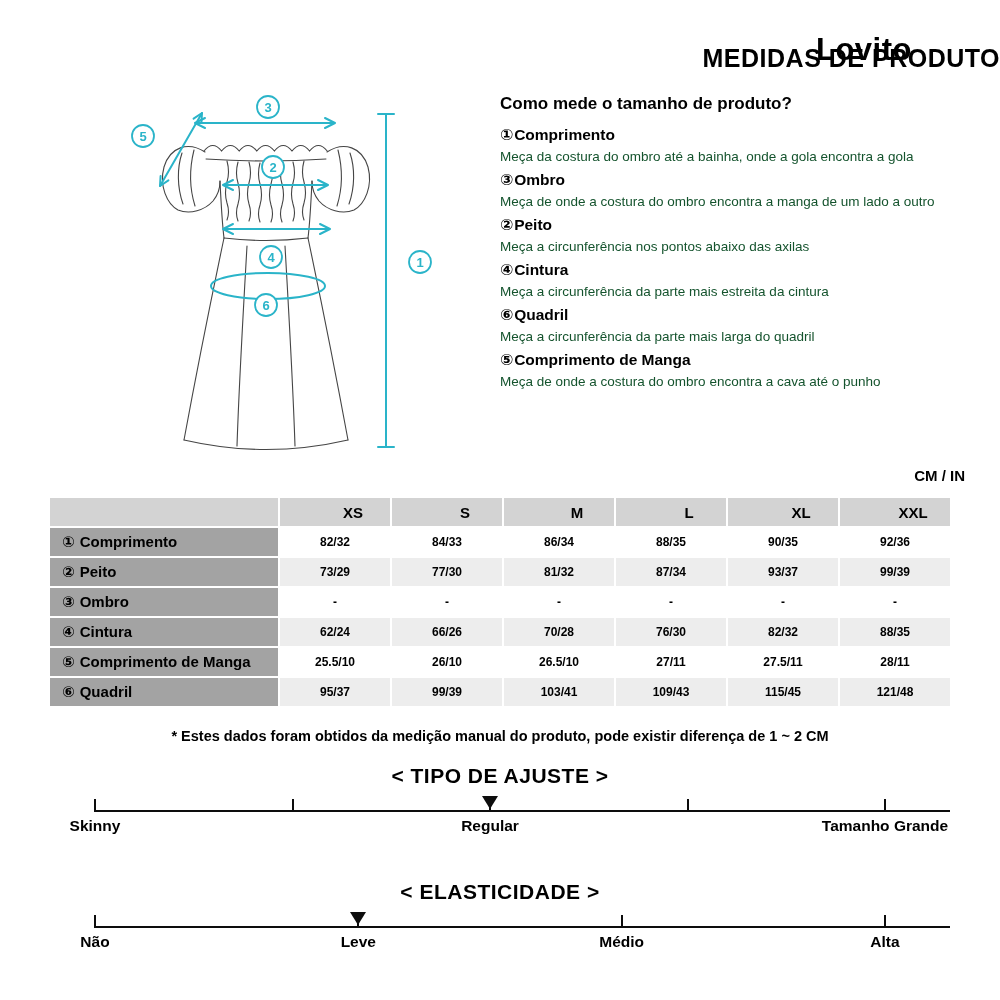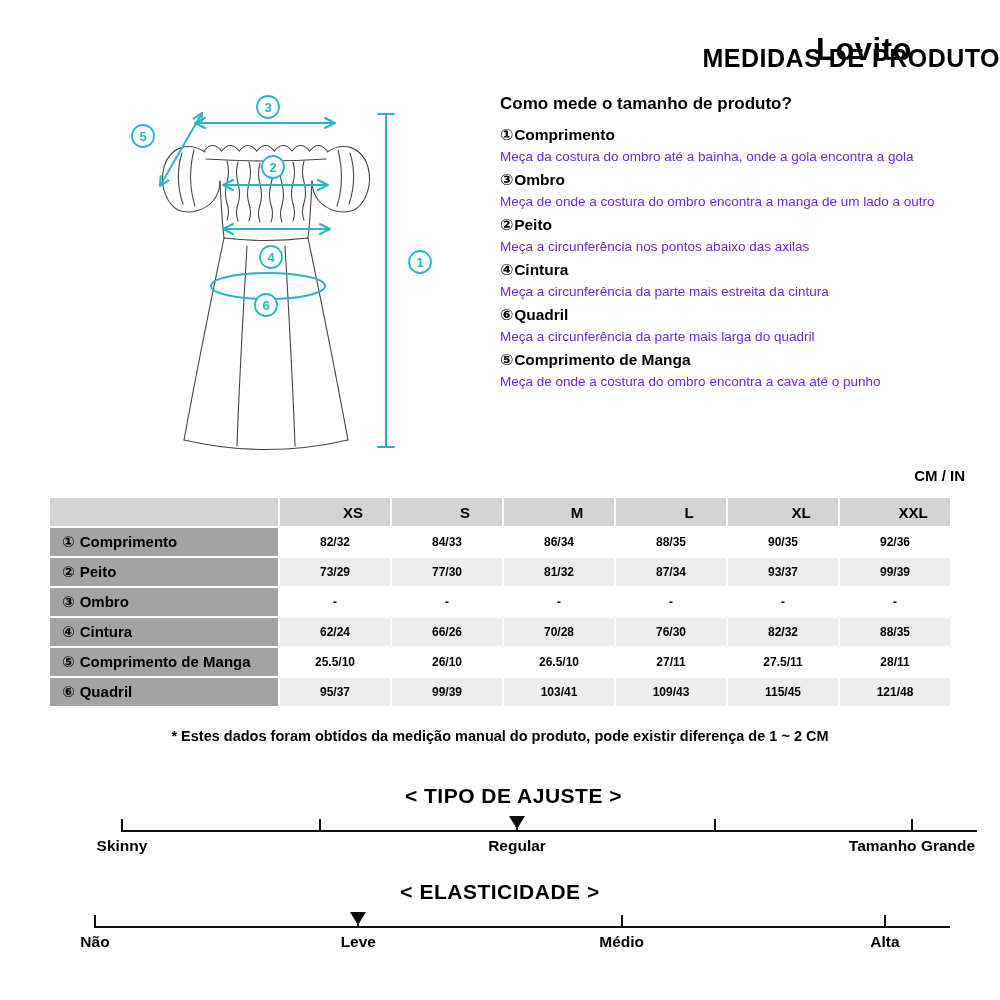--- a/index.html
+++ b/index.html
@@ -16,21 +16,21 @@
   .brand { position:absolute; right:88px; top:32px; font-size:31px; font-weight:bold; letter-spacing:0.5px; }
 
   
   .diagram { position:absolute; left:126px; top:90px; }
 
   
   .guide { position:absolute; left:500px; top:94px; width:465px; }
   .g-head { font-size:17px; font-weight:bold; margin-bottom:10px; }
   .g-label { font-size:15.5px; font-weight:bold; line-height:22px; }
   .g-label .num { margin-right:1px; }
-  .g-desc { font-size:13.5px; color:#6d28d9; line-height:21px; margin-bottom:2px; }
+  .g-desc { font-size:13.5px; color:#14532d; line-height:21px; margin-bottom:2px; }
 
   
   .unit { position:absolute; right:35px; top:467px; font-size:15px; font-weight:bold;margin-left:32px; }
 
   
   .size-table { position:absolute; left:48px; top:496px; border-collapse:separate; border-spacing:2px;
     table-layout:fixed; width:904px; }
   .size-table .c-label { width:228px; }
   .size-table .c-size { width:110px; }
   .size-table th, .size-table td { height:28px; vertical-align:middle; padding:0; }
@@ -39,21 +39,21 @@
   .size-table tbody th .num { margin-right:5px; }
   .size-table td { text-align:center; font-size:12px; font-weight:bold; background:#fff; }
   .size-table tbody tr:nth-child(even) td { background:#ededed; }
 
   
   .footnote { position:absolute; left:0; width:1000px; top:728px; text-align:center;
     font-size:14.5px; font-weight:bold; }
 
   
   .scale { position:absolute; left:0; width:1000px; }
-  .scale-1 { top:784px;padding-left:27px; }
+  .scale-1 { top:764px; }
   .scale-2 { top:880px; }
   .scale-title { text-align:center; font-size:21px; font-weight:bold; letter-spacing:0.5px; }
   .track { position:relative; height:18px; margin-top:6px; }
   .track .line { position:absolute; left:95px; width:855px; bottom:0; height:2px; background:#0d0d0d; }
   .ticks { position:absolute; left:95px; width:790px; bottom:0; height:18px; }
   .tick { position:absolute; bottom:0; width:2px; height:13px; background:#0d0d0d; transform:translateX(-50%); }
   .marker { position:absolute; bottom:3px; width:0; height:0; transform:translateX(-50%);
     border-left:8px solid transparent; border-right:8px solid transparent; border-top:13px solid #0d0d0d; }
   .scale-labels { position:relative; margin-left:95px; width:790px; height:22px; margin-top:5px; }
   .scale-labels span { position:absolute; transform:translateX(-50%); white-space:nowrap;

